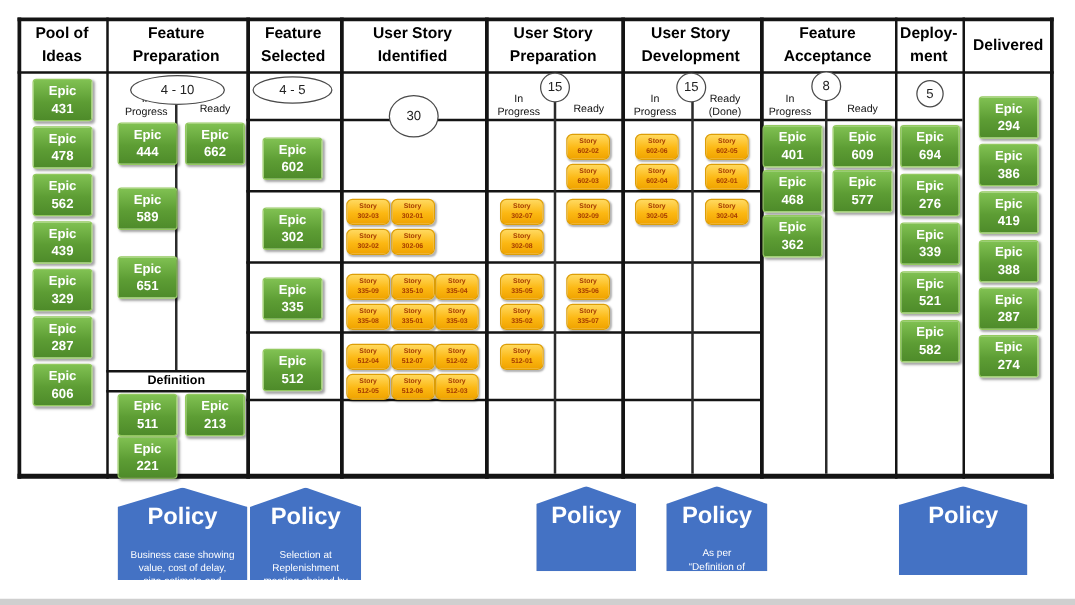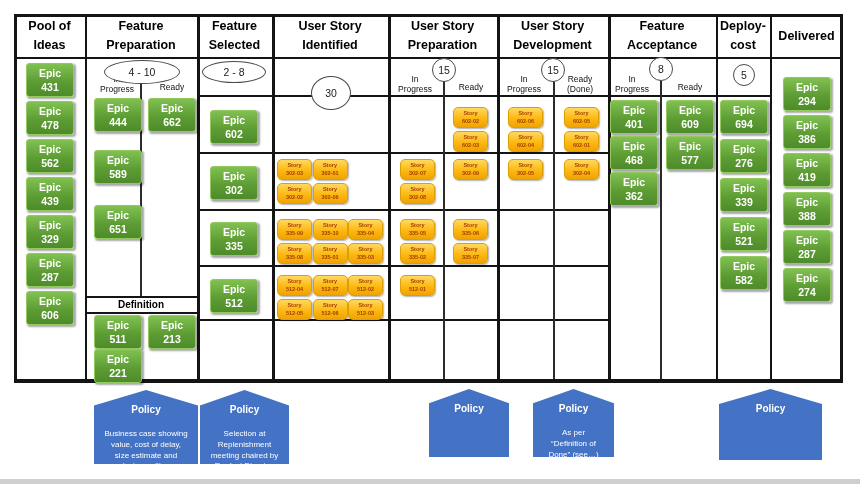--- a/index.html
+++ b/index.html
@@ -24,21 +24,21 @@
        white-space:pre-line;line-height:1.35;}
   .story{position:absolute;width:33px;height:19px;border-radius:5px;z-index:2;
        background:linear-gradient(180deg,#ffd95f 0%,#fcb813 55%,#f0a300 100%);
        border:1px solid #dd9e06;box-shadow:1px 1px 1.5px rgba(0,0,0,.3);
        color:#a63c00;font-weight:bold;font-size:5.5px;text-align:center;
        display:flex;align-items:center;justify-content:center;
        white-space:pre-line;line-height:1.35;}
   .policy{position:absolute;background:#4472C4;color:#fff;text-align:center;
        clip-path:polygon(0 21%,50% 0,100% 21%,100% 100%,0 100%);
        box-shadow:0 2px 3px rgba(0,0,0,.25);}
-  .ptitle{font-weight:bold;font-size:10px;margin-top:14px;line-height:1.1;}
+  .ptitle{font-weight:bold;font-size:19px;margin-top:14px;line-height:1.1;}
   .pbody{font-size:8px;line-height:1.35;white-space:pre-line;margin-top:14px;padding:0 3px;}
   .bottombar{position:absolute;left:0;top:479px;width:860px;height:5px;background:#cfcfcf;}
 </style>
 </head>
 <body>
 
 <div id="stage">
     <div class="line" style="left: 14px; top: 14px; width: 3px; height: 369px;"></div>
     <div class="line" style="left: 85px; top: 14px; width: 2px; height: 369px;"></div>
     <div class="line" style="left: 197px; top: 14px; width: 2.5px; height: 369px;"></div>
@@ -71,24 +71,24 @@
 Selected</div>
     <div class="hdr" style="left: 272px; top: 15px; width: 116px; height: 42px;">User Story
 Identified</div>
     <div class="hdr" style="left: 388px; top: 15px; width: 109px; height: 42px;">User Story
 Preparation</div>
     <div class="hdr" style="left: 497px; top: 15px; width: 111px; height: 42px;">User Story
 Development</div>
     <div class="hdr" style="left: 608px; top: 15px; width: 108px; height: 42px;">Feature
 Acceptance</div>
     <div class="hdr" style="left: 716px; top: 15px; width: 54px; height: 42px;">Deploy-
-cost</div>
+ment</div>
     <div class="hdr" style="left: 770px; top: 15px; width: 73px; height: 42px;">Delivered</div>
     <div class="wip" style="left: 104px; top: 60px; width: 74px; height: 22px;">4 - 10</div>
-    <div class="wip" style="left: 202px; top: 61px; width: 62px; height: 20px;">2 - 8</div>
+    <div class="wip" style="left: 202px; top: 61px; width: 62px; height: 20px;">4 - 5</div>
     <div class="wip" style="left: 311px; top: 76px; width: 38px; height: 32px;">30</div>
     <div class="wip" style="left: 432px; top: 58px; width: 22px; height: 22px;">15</div>
     <div class="wip" style="left: 541px; top: 58px; width: 22px; height: 22px;">15</div>
     <div class="wip" style="left: 649px; top: 57px; width: 22px; height: 22px;">8</div>
     <div class="wip" style="left: 733px; top: 64px; width: 20px; height: 20px;">5</div>
     <div class="sublbl" style="left: 117px; top: 84px;">In
 Progress</div>
     <div class="sublbl" style="left: 172px; top: 87px;">Ready</div>
     <div class="sublbl" style="left: 415px; top: 84px;">In
 Progress</div>

